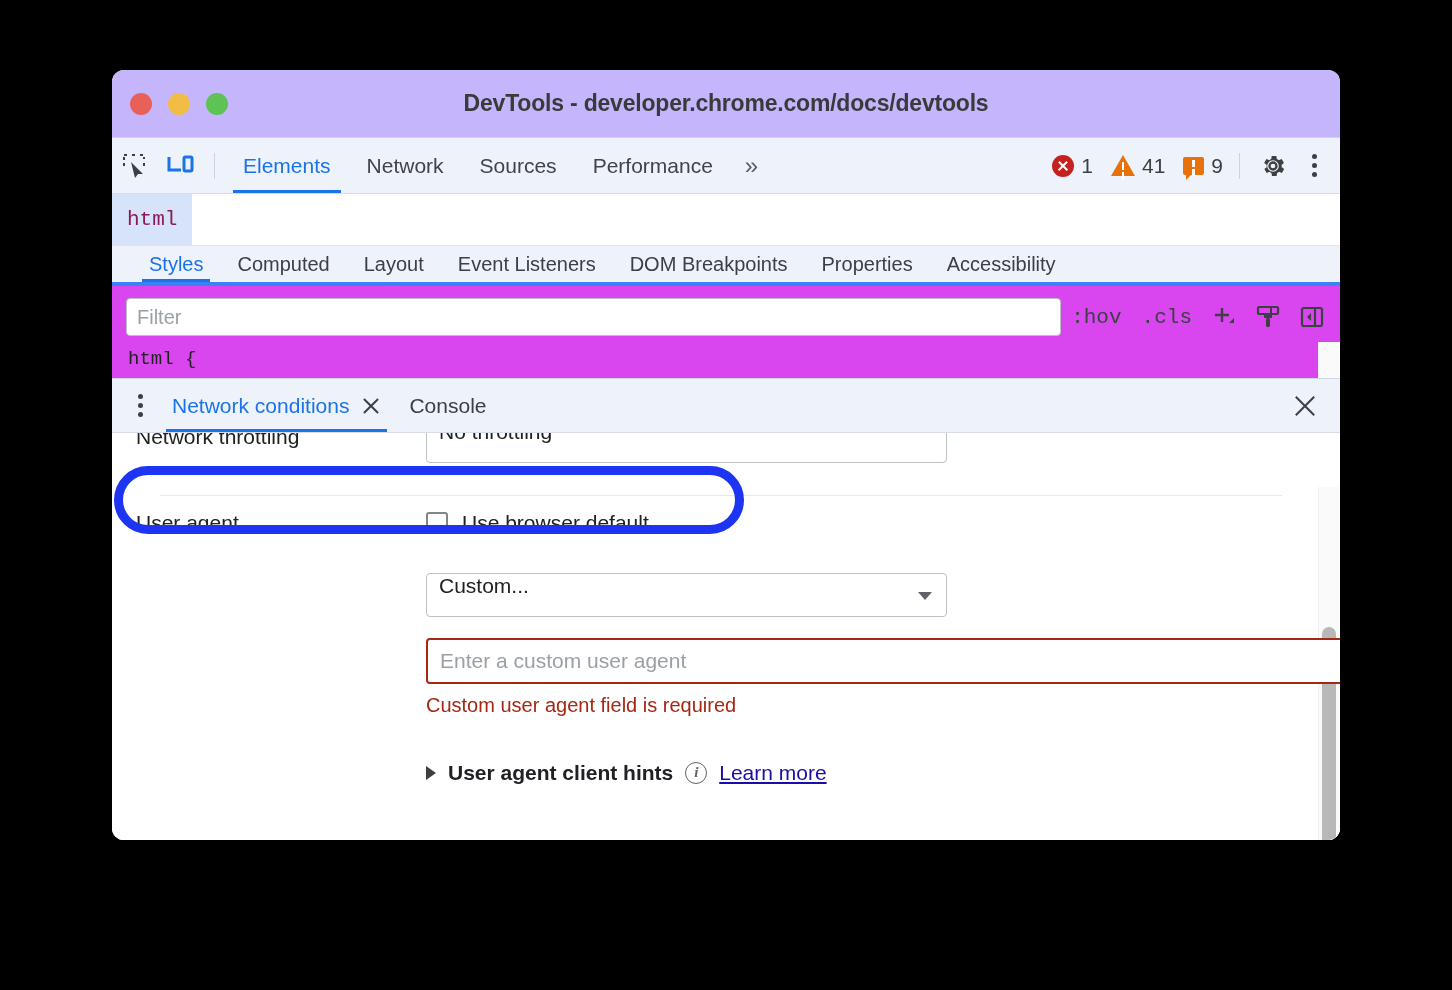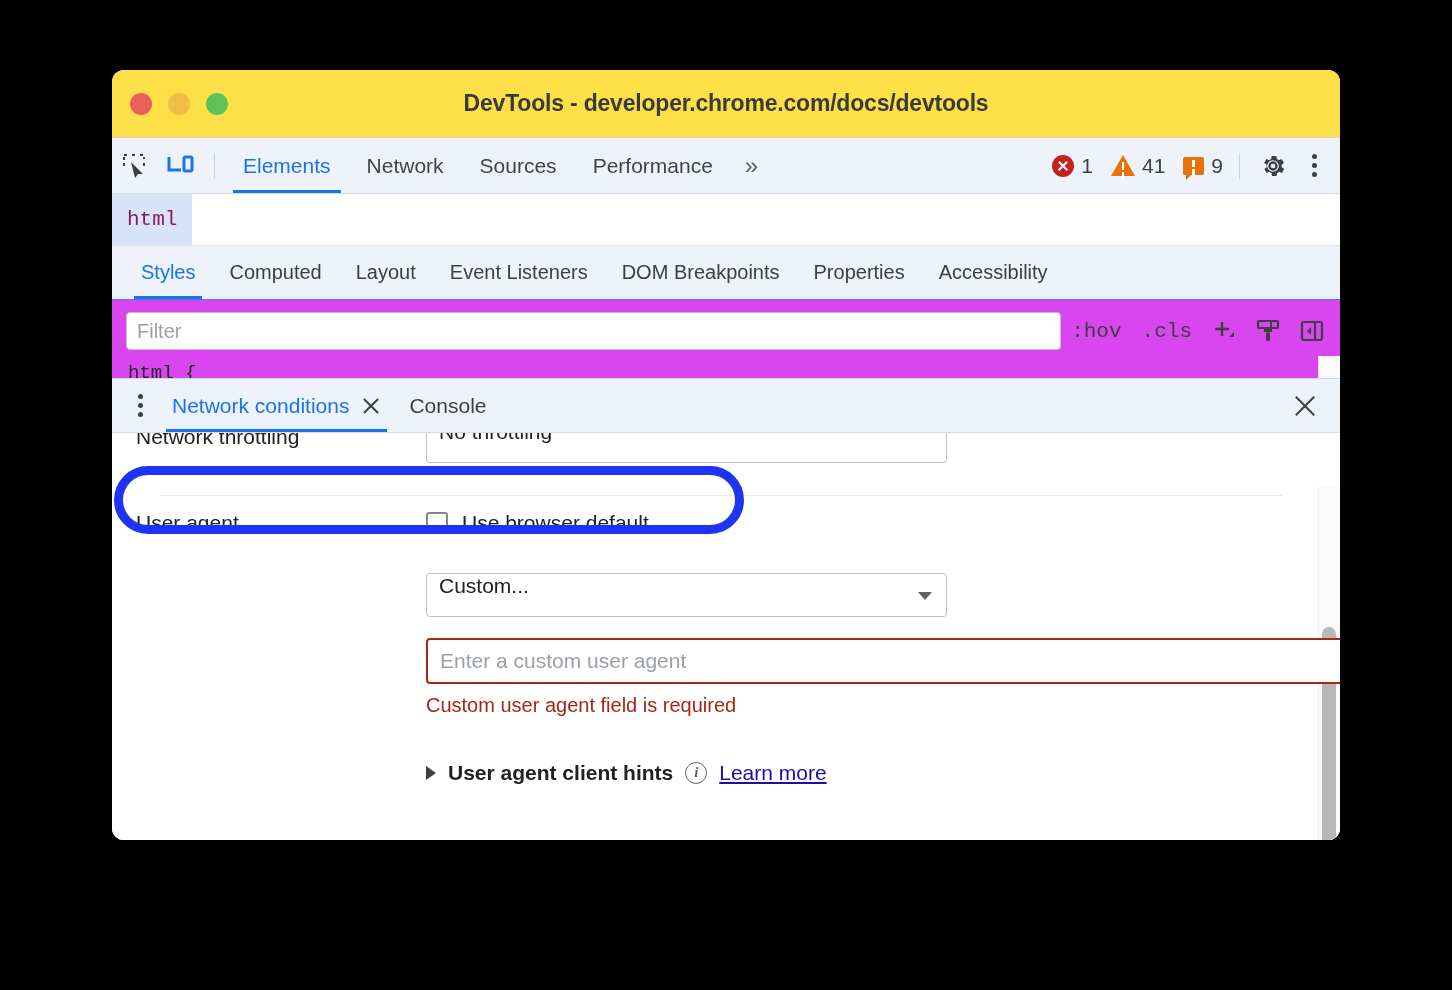--- a/index.html
+++ b/index.html
@@ -16,21 +16,21 @@
   .window {
     position: absolute; left: 112px; top: 70px;
     width: 1228px; height: 770px;
     background: #ffffff;
     border-radius: 12px;
     overflow: hidden;
   }
 
   
   .titlebar {
-    position: relative; height: 68px; background: #fde047;
+    position: relative; height: 68px; background: #c4b5fd;
     border-bottom: 1px solid #d6d3ce;
     display: flex; align-items: center;
   }
   .traffic { display: flex; gap: 16px; margin-left: 18px; }
   .dot { width: 22px; height: 22px; border-radius: 50%; }
   .dot.red { background: #e8605a; }
   .dot.yellow { background: #f2bd44; }
   .dot.green { background: #5bc košile; }
   .dot.green { background: #5ec254; }
   .wintitle {
@@ -79,21 +79,21 @@
 
   
   .crumbbar { height: 52px; background: #ffffff; display: flex; align-items: stretch; border-bottom: 1px solid #dfe3ea; }
   .crumb {
     background: #d7e3f8; display: flex; align-items: center;
     padding: 0 15px; font-size: 21px; color: #8c1a5a;
     font-family: "Liberation Mono", monospace; cursor: pointer;
   }
 
   
-  .subtabs { height: 54px; background: #eef2fa; display: flex; align-items: center; border-bottom: 1px solid #3b82f6; padding-left: 12px; }
+  .subtabs { height: 40px; background: #eef2fa; display: flex; align-items: center; border-bottom: 4px solid #3b82f6; padding-left: 20px; }
   .subtab {
     padding: 0 17px; height: 100%; display: flex; align-items: center;
     font-size: 20px; color: #3c4043; cursor: pointer; position: relative; white-space: nowrap;
   }
   .subtab.active { color: #1a73e8; }
   .subtab.active::after { content: ""; position: absolute; left: 10px; right: 10px; bottom: 0; height: 3px; background: #1a73e8; }
 
   
   .stylespane { position: relative; height: 115px; background: #d946ef; }
   .filterrow { display: flex; align-items: center; height: 62px; padding: 0 6px 0 14px; }

